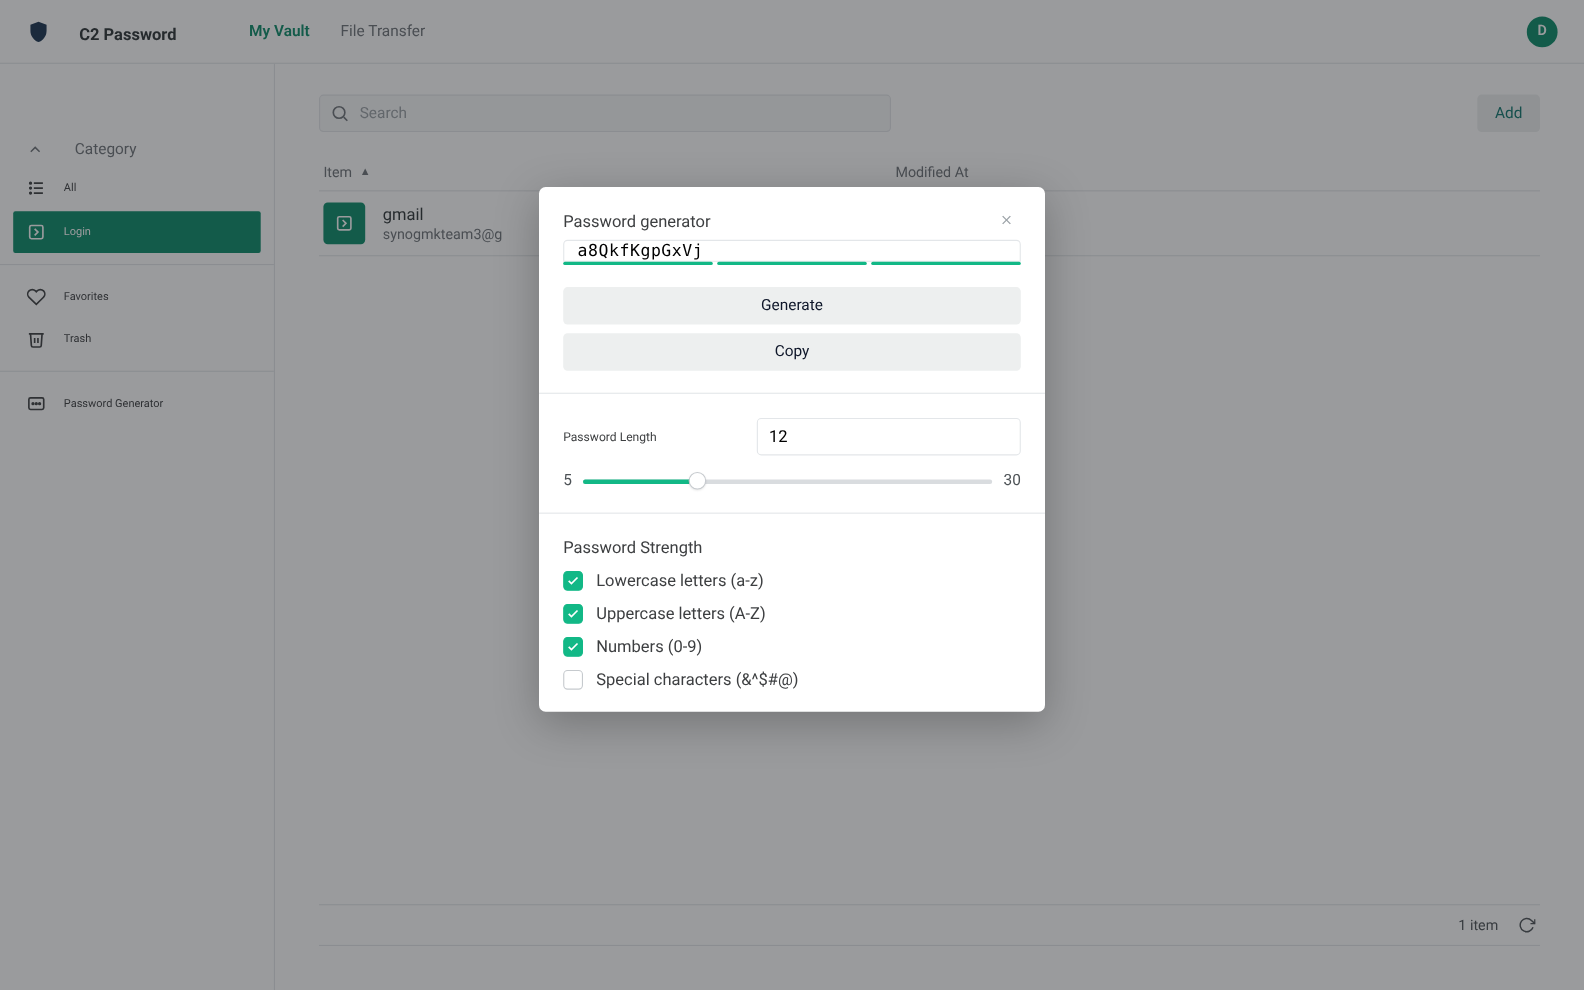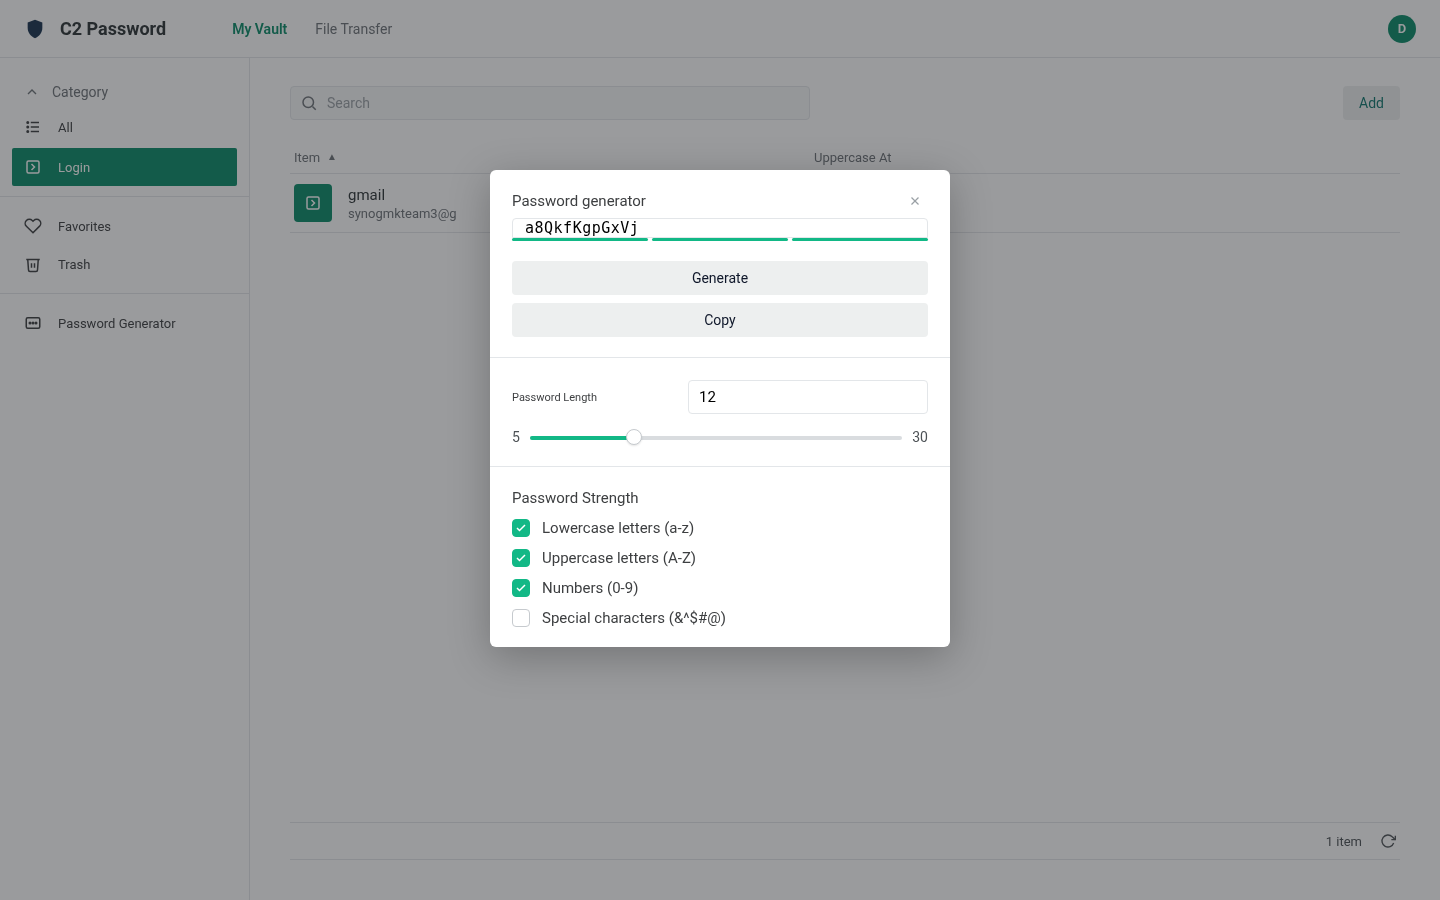--- a/index.html
+++ b/index.html
@@ -14,34 +14,34 @@
   }
   *{box-sizing:border-box;font-family:-apple-system,BlinkMacSystemFont,"Segoe UI",Roboto,Helvetica,Arial,sans-serif;}
   html,body{margin:0;padding:0;height:100%;background:var(--bg);color:var(--text);}
   body{width:1440px;height:900px;overflow:hidden;position:relative;}
 
   
   .header{
     height:58px;border-bottom:1px solid var(--border);
     display:flex;align-items:center;padding:0 24px;gap:18px;
   }
-  .logo{display:flex;align-items:flex-start;gap:14px;font-weight:700;font-size:18px;}
+  .logo{display:flex;align-items:flex-end;gap:26px;font-weight:700;font-size:15px;}
   .logo svg{width:22px;height:22px;}
   .nav{display:flex;gap:28px;margin-left:48px;}
   .nav-item{font-size:14px;color:var(--muted);cursor:pointer;}
   .nav-item.active{color:var(--accent-dark);font-weight:600;}
   .header-spacer{flex:1;}
   .avatar{width:28px;height:28px;border-radius:50%;background:var(--accent-dark);color:#fff;display:flex;align-items:center;justify-content:center;font-size:13px;font-weight:600;cursor:pointer;}
 
   
   .body{display:flex;height:calc(900px - 58px);}
   .sidebar{width:var(--sidebar-w);border-right:1px solid var(--border);padding-top:18px;}
-  .side-section-header{display:flex;align-items:flex-end;gap:12px;padding:8px 24px;color:var(--muted);font-size:14px;cursor:pointer;}
+  .side-section-header{display:flex;align-items:flex-end;gap:28px;padding:8px 24px;color:var(--muted);font-size:14px;cursor:pointer;margin-top:44px;}
   .side-section-header svg{width:16px;height:16px;}
-  .side-item{display:flex;align-items:center;gap:16px;padding:10px 24px;font-size:13px;color:#3d3f41;cursor:pointer;}
+  .side-item{display:flex;align-items:center;gap:16px;padding:10px 24px;font-size:10px;color:#3d3f41;cursor:pointer;}
   .side-item svg{width:18px;height:18px;}
   .side-item.selected{background:var(--accent-dark);color:#fff;margin:2px 12px;border-radius:2px;padding-left:12px;}
   .side-item.selected svg{stroke:#fff;fill:#fff;}
   .side-divider{height:1px;background:var(--border);margin:10px 0;}
 
   
   .main{flex:1;padding:28px 40px 0 40px;display:flex;flex-direction:column;}
   .toolbar{display:flex;align-items:center;gap:16px;margin-bottom:22px;}
   .search-wrap{position:relative;width:520px;}
   .search-wrap input{width:100%;height:34px;border:1px solid var(--border);border-radius:4px;background:#f6f7f8;padding:0 12px 0 36px;font-size:14px;color:var(--text);}
@@ -188,21 +188,21 @@
       </div>
       <div class="toolbar-spacer"></div>
       <button class="add-btn">Add</button>
     </div>
 
     <div class="table-head">
       <div class="th-item">
         <span>Item</span>
         <span class="th-sort">▲</span>
       </div>
-      <div class="th-mod">Uppercase At</div>
+      <div class="th-mod">Modified At</div>
     </div>
 
     <div class="row">
       <div class="row-icon">
         <svg viewBox="0 0 24 24" fill="none" stroke="#fff" stroke-width="2">
             <rect x="4" y="4" width="16" height="16" rx="2"></rect>
             <polyline points="10 8 14 12 10 16"></polyline>
           </svg>
       </div>
       <div class="row-info">

